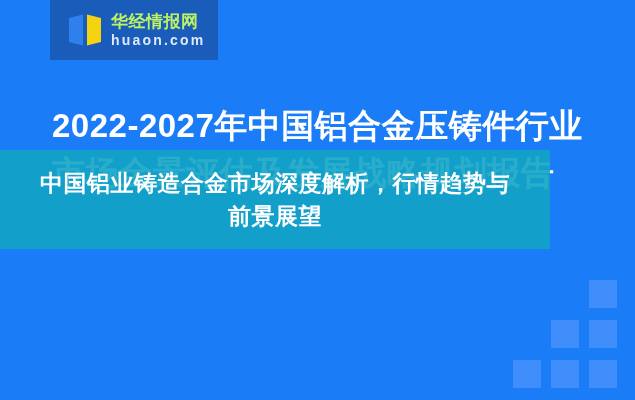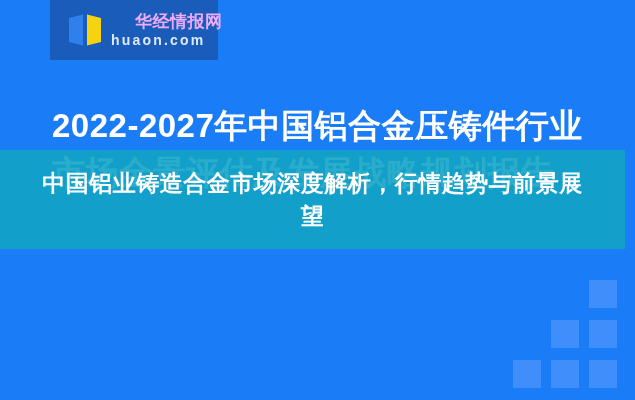--- a/index.html
+++ b/index.html
@@ -64,26 +64,25 @@
     flex: 0 0 auto;
     margin-right: 9px;
   }
   .logo-words {
     display: flex;
     flex-direction: column;
     justify-content: center;
     line-height: 1;
   }
   .logo-cn {
-    color: #f0abfc;
+    color: #bef264;
     font-size: 17px;
     font-weight: bold;
     letter-spacing: 0.5px;
     white-space: nowrap;
-    margin-left: 24px;
   }
   .logo-en {
     margin-top: 3px;
     color: #dfe8f7;
     font-size: 14px;
     font-weight: bold;
     letter-spacing: 2.2px;
     white-space: nowrap;
   }
 
@@ -102,21 +101,21 @@
     letter-spacing: 0.5px;
     white-space: normal;
     word-break: break-all;
   }
 
   
   .headline-band {
     position: absolute;
     left: 0;
     top: 150px;
-    width: 625px;
+    width: 550px;
     height: 99px;
     background: rgba(18, 164, 197, 0.90);
     display: flex;
     align-items: center;
     justify-content: center;
     box-sizing: border-box;
     padding: 0 38px;
   }
   .headline-text {
     color: #ffffff;

